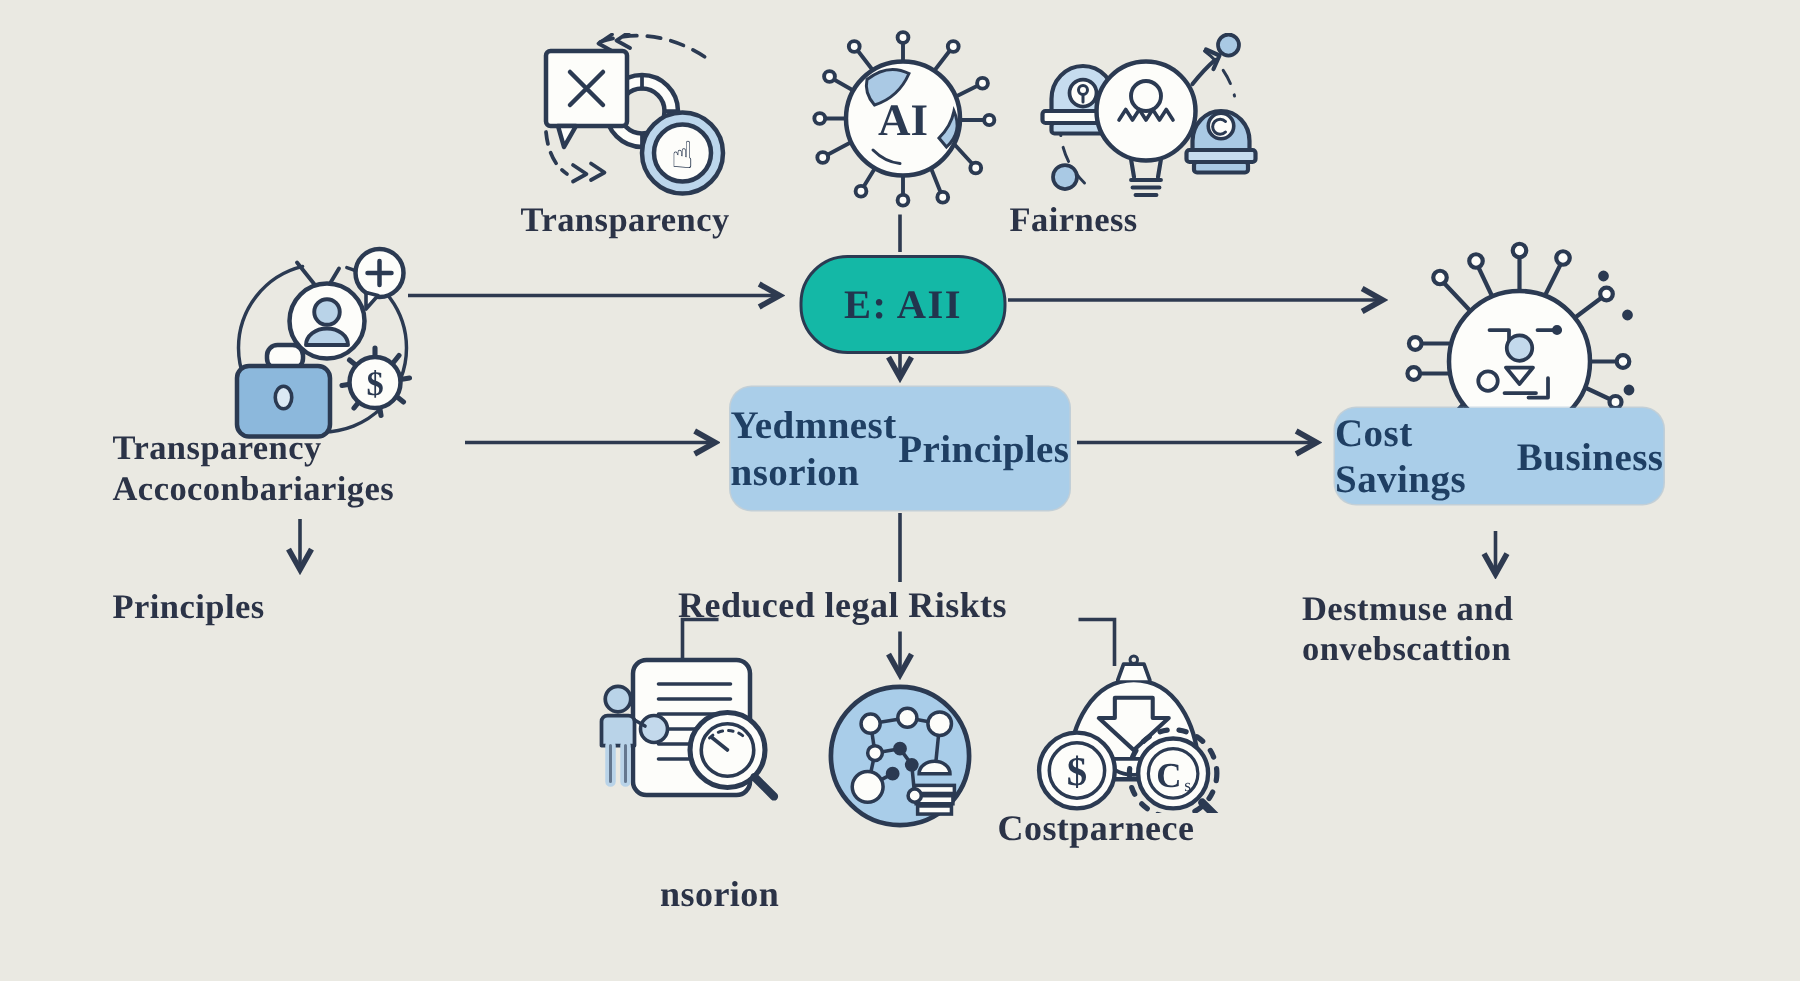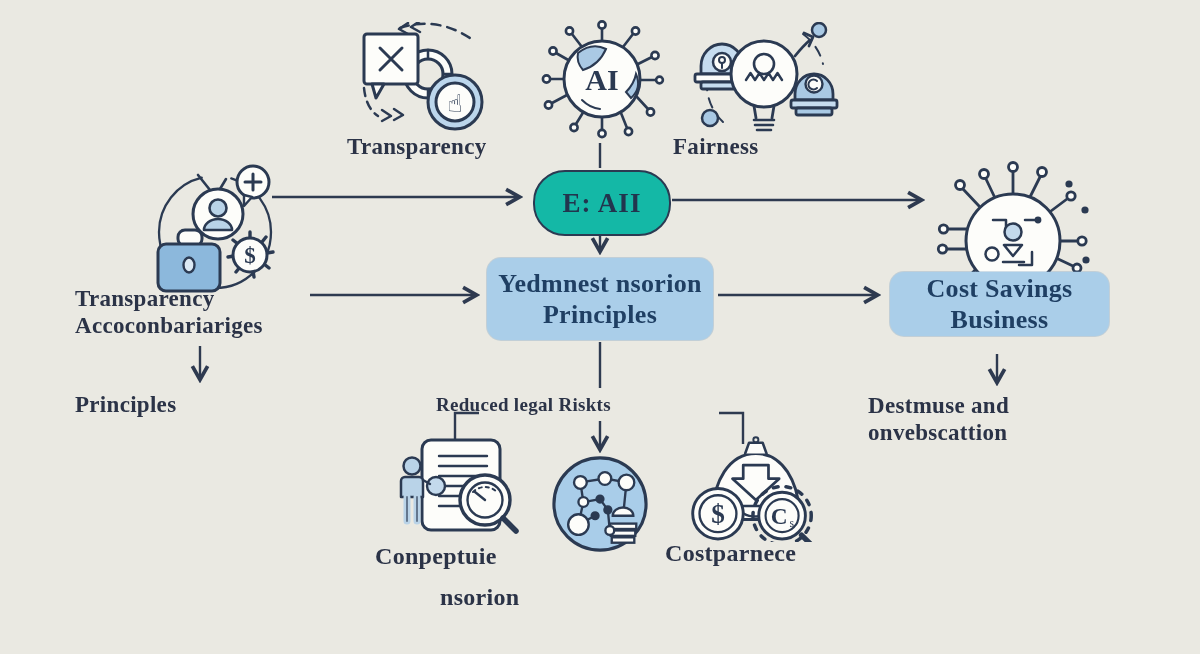--- a/index.html
+++ b/index.html
@@ -16,21 +16,21 @@
   }
   .lbl span{display:block;}
   .node-pill{
     position:absolute;left:533px;top:170px;width:134px;height:62px;
     background:#14b8a6;border:2.5px solid #2B3A52;border-radius:32px;
     display:flex;align-items:center;justify-content:center;
     font-size:27px;font-weight:700;color:#22354E;letter-spacing:1px;
   }
   .node-box{
     position:absolute;border-radius:14px;background:#AACEE9;
-    display:flex;flex-direction:column;align-items:center;justify-content:center;
+    display:flex;flex-direction:row;align-items:center;justify-content:center;
     font-size:26px;font-weight:700;color:#1F3F63;line-height:31px;letter-spacing:.3px;
     box-shadow:0 0 0 1px rgba(120,160,195,.35);
   }
   #box-principles{left:487px;top:258px;width:226px;height:82px;}
   #box-cost{left:890px;top:272px;width:219px;height:64px;}
   svg{display:block;}
   .overlay{position:absolute;left:0;top:0;pointer-events:none;}
 </style>
 </head>
 <body>
@@ -281,28 +281,27 @@
 
   <div class="abs lbl" style="left:75px;top:285px;width:250px;">
     <span>Transparency</span>
     <span>Accoconbariariges</span>
   </div>
 
   <div class="abs lbl" style="left:75px;top:391px;width:250px;">
     <span>Principles</span>
   </div>
 
-  <div class="abs lbl" style="left:436px;top:391px;width:290px;font-size:19px;">Reduced legal Riskts</div>
+  <div class="abs lbl" style="left:452px;top:391px;width:290px;font-size:24px;">Reduced legal Riskts</div>
 
   <div class="abs lbl" style="left:868px;top:392px;width:255px;">
     <span>Destmuse and</span>
     <span>onvebscattion</span>
   </div>
 
-  <div class="abs lbl" style="left:375px;top:543px;width:165px;font-size:24px;">Conpeptuie</div>
 
   <div class="abs lbl" style="left:665px;top:540px;width:168px;font-size:24px;">Costparnece</div>
 
   <div class="abs lbl" style="left:440px;top:582px;width:320px;font-size:24px;line-height:30px;">
     <span>nsorion</span>
   </div>
 
 </div>
 
 </body></html>

